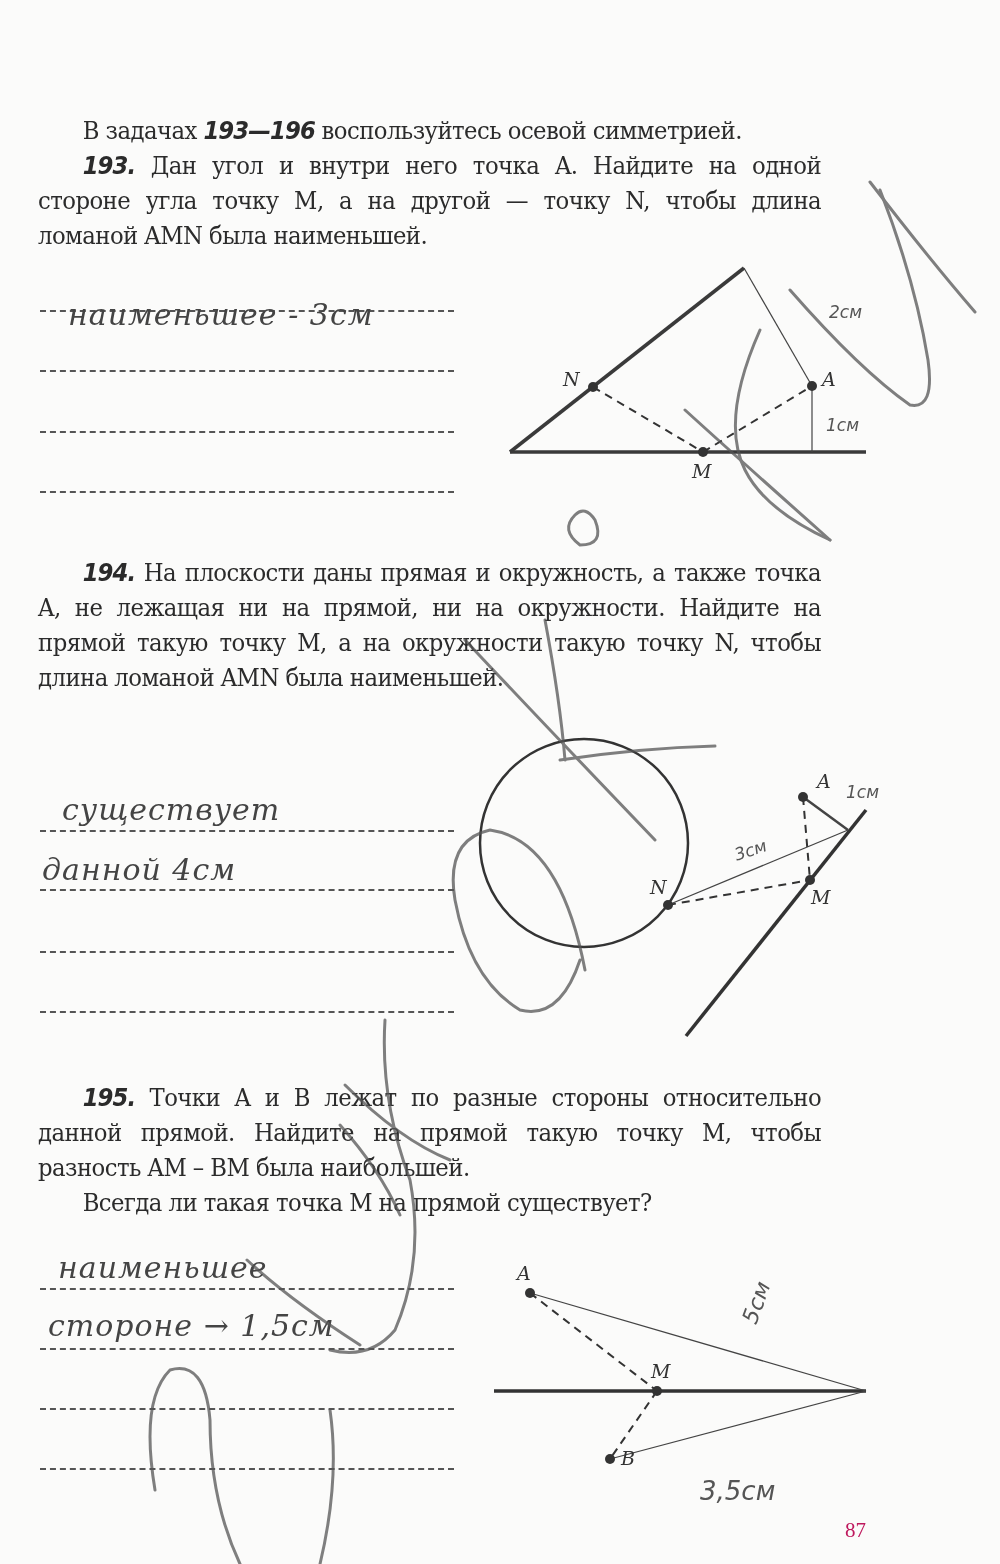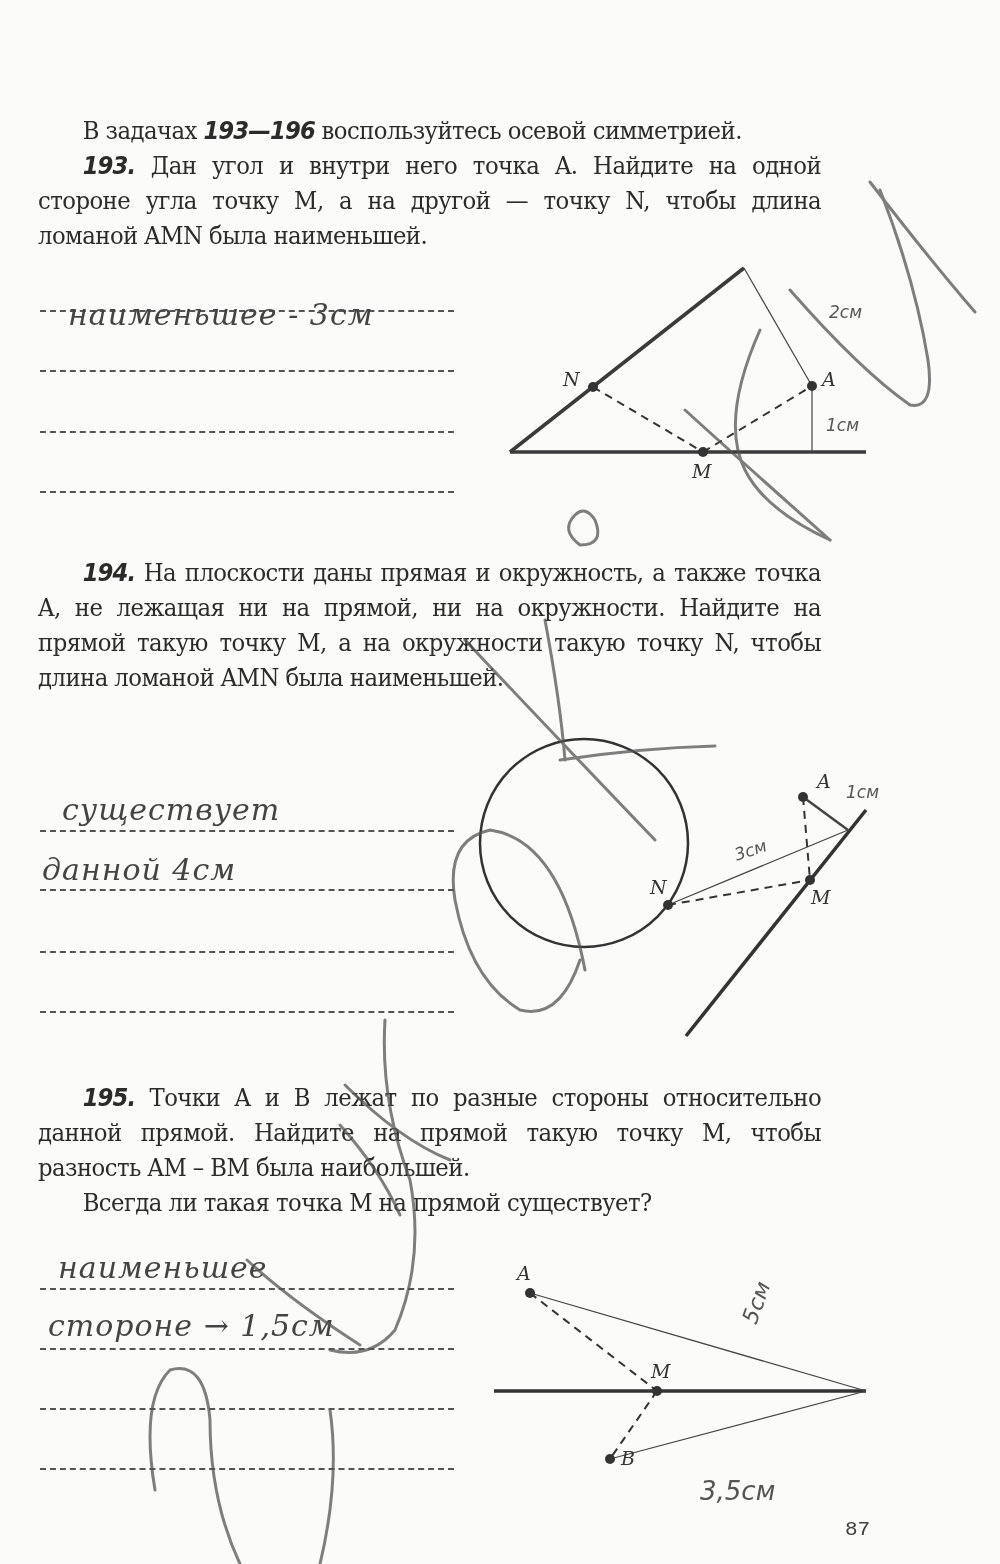--- a/index.html
+++ b/index.html
@@ -20,21 +20,21 @@
   .num { font-family: "DejaVu Sans", "Liberation Sans", sans-serif; font-weight: bold; font-style: italic; letter-spacing: -1px; }
   .answer-lines { position: absolute; left: 40px; width: 414px; }
   .aline { position: absolute; left: 0; width: 414px; height: 0; border-top: 2px dashed #555; }
   .hw {
     position: absolute; font-family: "DejaVu Serif", serif; font-style: italic;
     color: #444; font-size: 30px; letter-spacing: 1px; white-space: nowrap;
   }
   .hw-small { position: absolute; font-family: "DejaVu Sans", sans-serif; font-style: italic; color: #555; font-size: 17px; white-space: nowrap; }
   .lbl { position: absolute; font-family: "DejaVu Serif", serif; font-style: italic; font-size: 19px; color: #333; }
   svg.overlay { position: absolute; left: 0; top: 0; }
-  .pagenum { position: absolute; left: 845px; top: 1518px; font-size: 21px; color: #404040; font-family: Liberation Mono, monospace; }
+  .pagenum { position: absolute; left: 845px; top: 1518px; font-size: 21px; color: #be185d; font-family: Liberation Serif, serif; }
 </style>
 </head>
 <body>
 
 <div class="txt" style="top:113px;">
   <p class="indent">
     <span>В задачах </span><span class="num">193—196</span><span> воспользуйтесь осевой симметрией.</span>
   </p>
   <p class="indent">
     <span class="num">193.</span>

